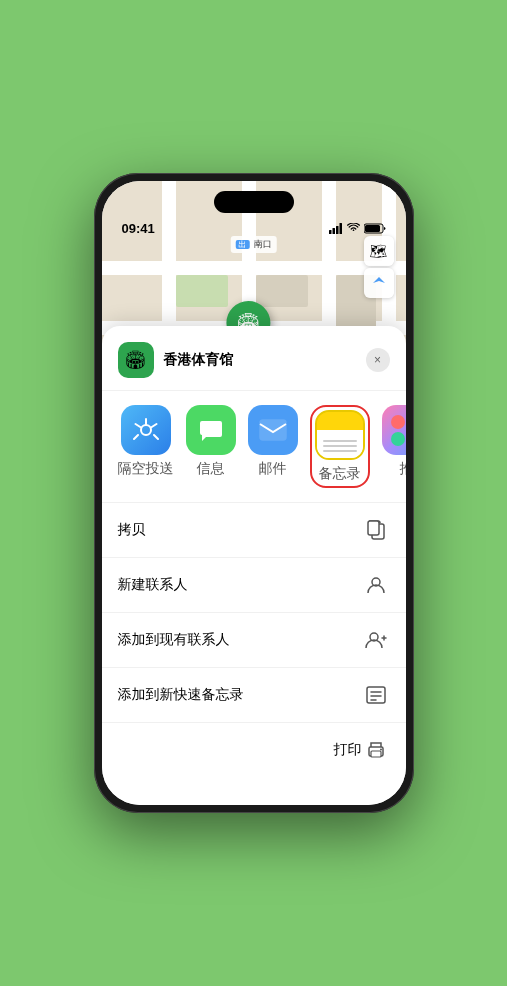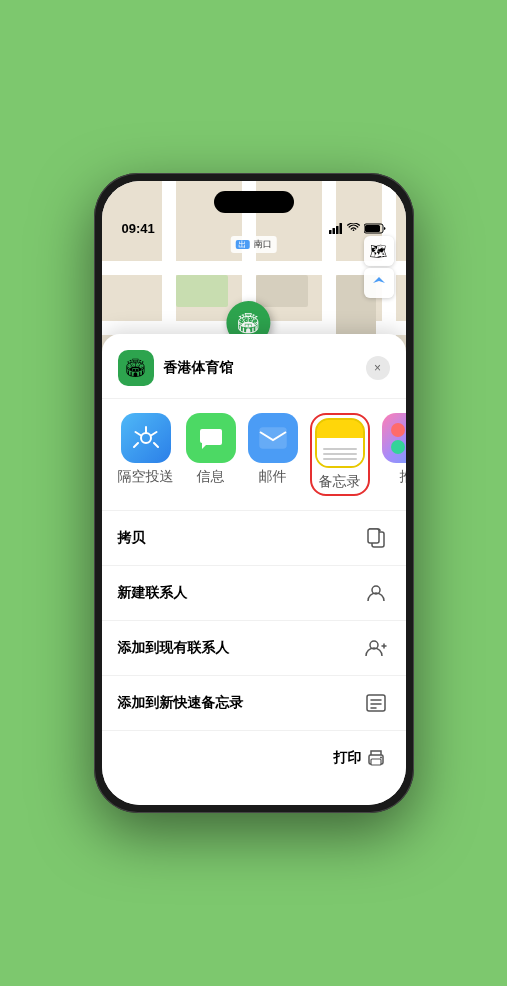--- a/index.html
+++ b/index.html
@@ -277,21 +277,21 @@
     .share-more-dot {
       width: 14px;
       height: 14px;
       border-radius: 50%;
     }
     .share-label {
       font-size: 14px;
       color: #555;
     }
     
-    .action-list { padding: 0 0 20px 0; font-weight: bold; }
+    .action-list { padding: 0 0 28px 0; }
     .action-item {
       display: flex;
       align-items: center;
       justify-content: space-between;
       padding: 13px 16px;
       border-bottom: 0.5px solid #f0f0f0;
     }
     .action-item:last-child { border-bottom: none; justify-content: flex-end; }
     .action-text {
       font-size: 14px;

